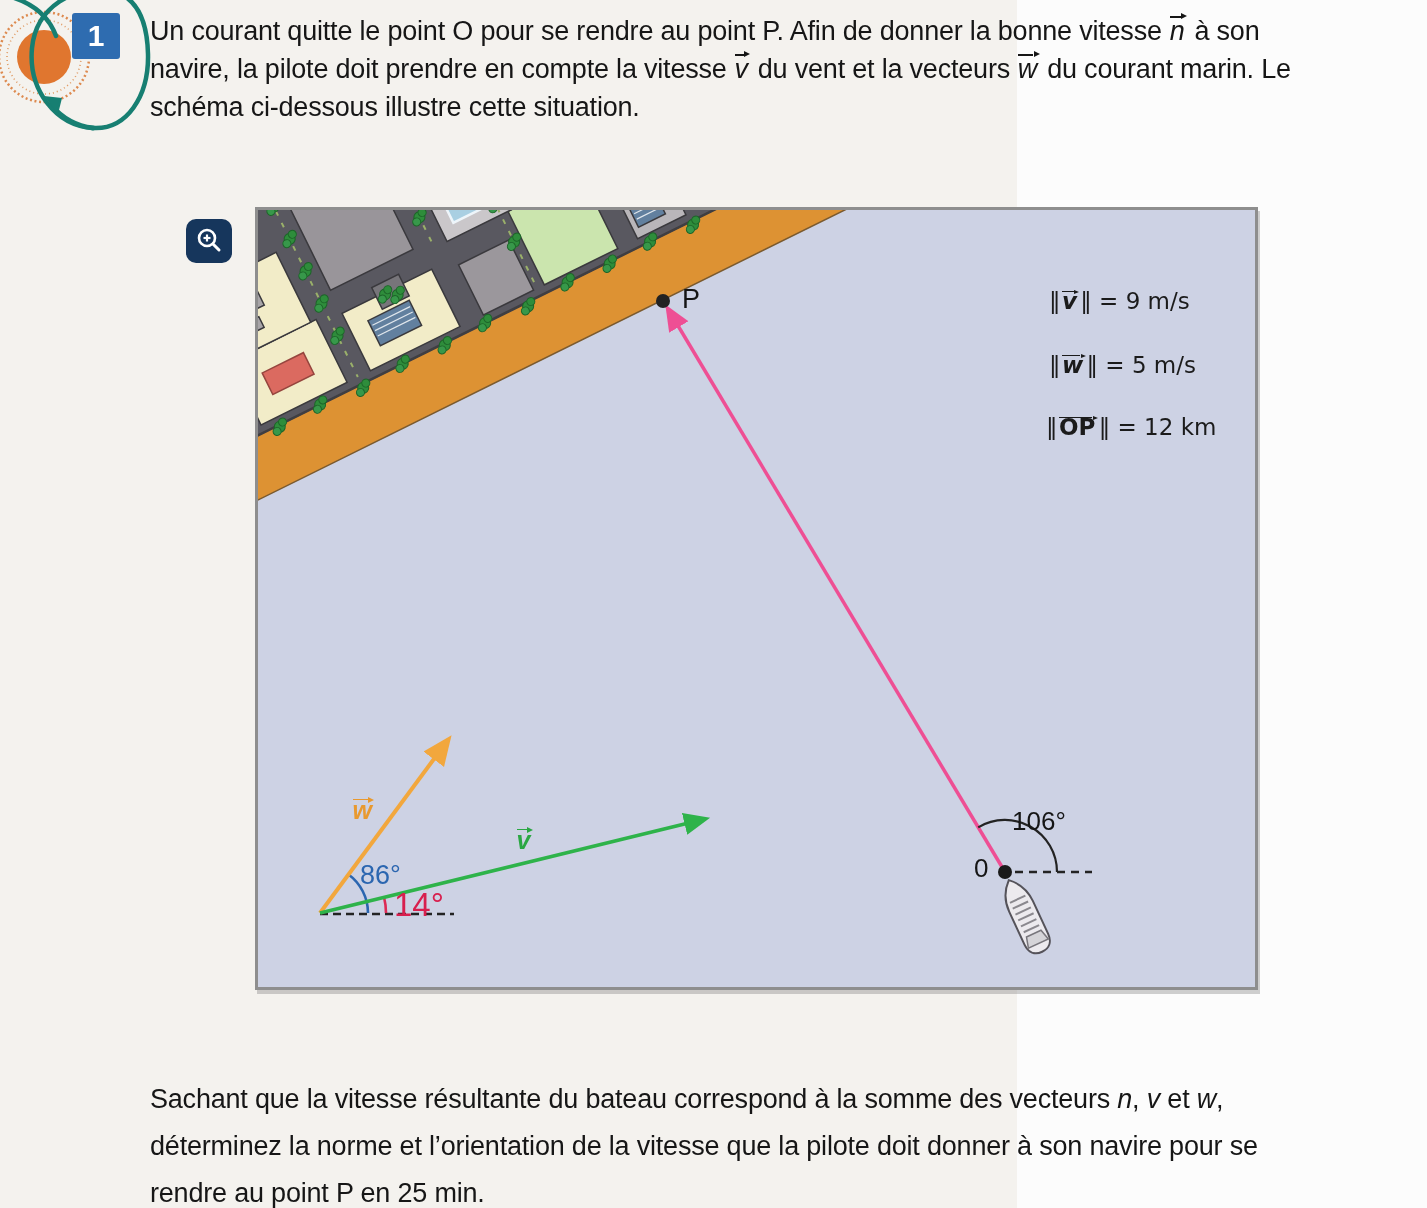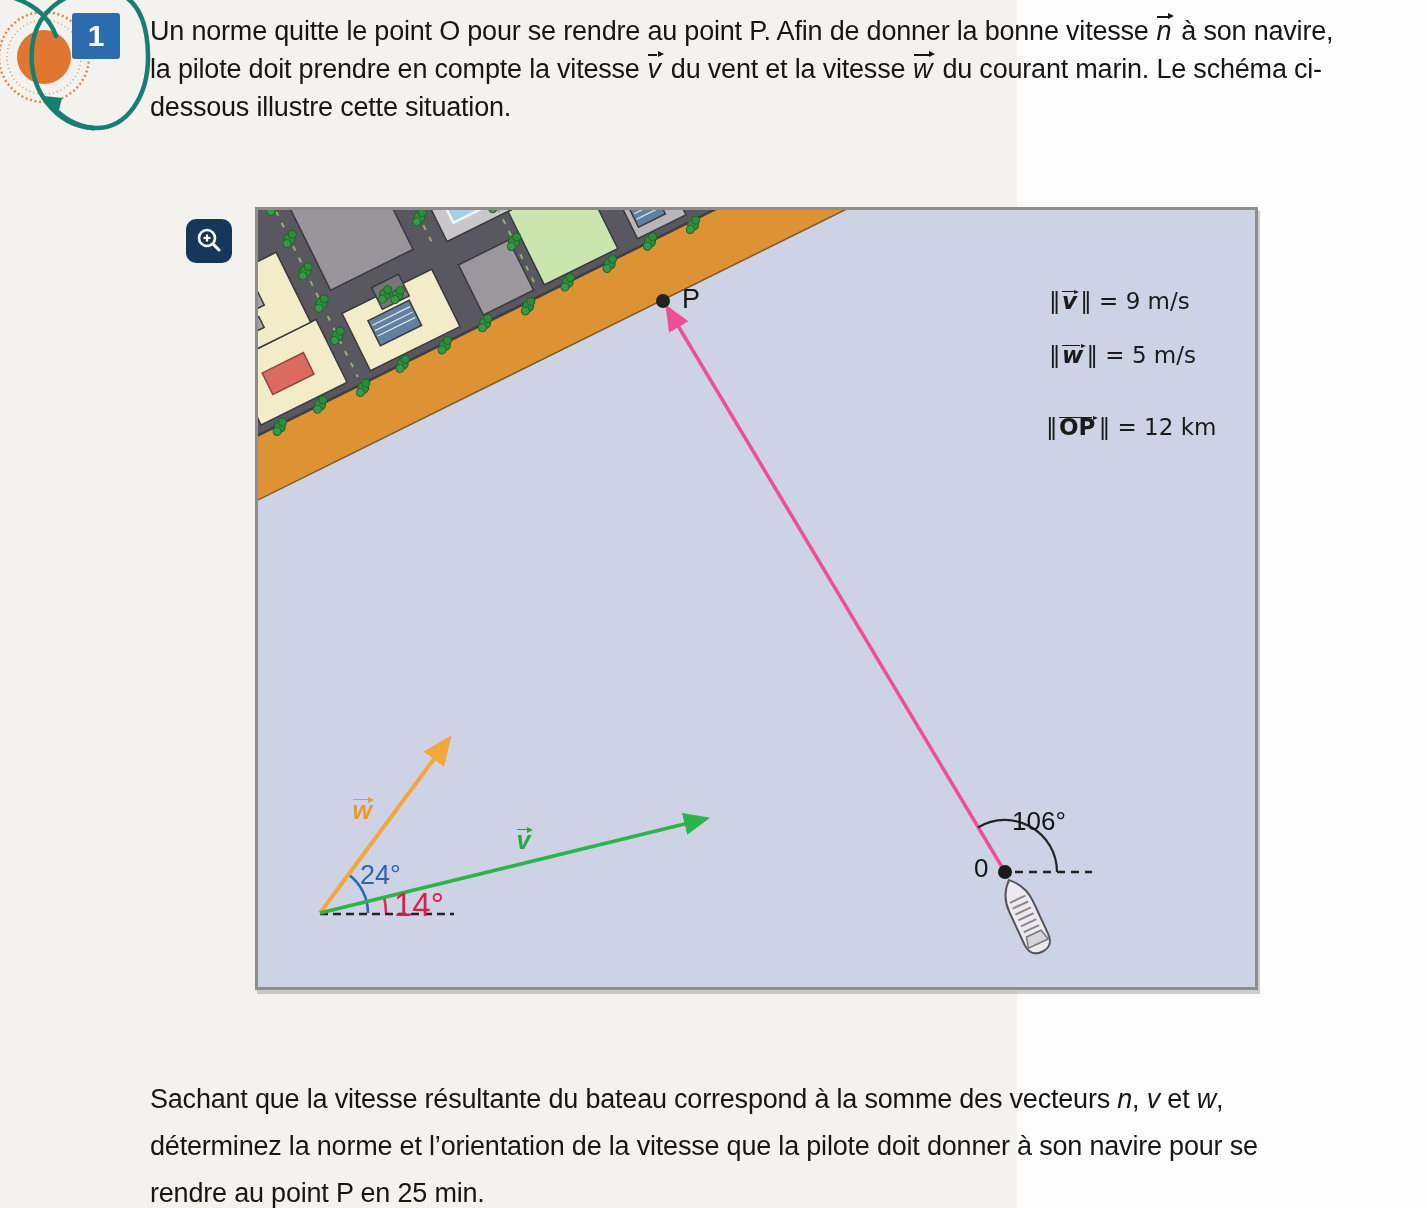--- a/index.html
+++ b/index.html
@@ -46,21 +46,21 @@
   <circle cx="50" cy="49" r="27" fill="#e0762f"></circle>
 </svg>
 <svg class="loop-svg" width="200" height="170">
   <path d="M 118 6 C 72 0 36 24 32 64 C 28 106 56 142 93 144 C 127 146 149 112 148 70 C 147 30 132 10 108 6" fill="none" stroke="#177f72" stroke-width="4.5" stroke-linecap="round"></path>
   <path d="M 8 12 C 30 18 48 30 56 52" fill="none" stroke="#177f72" stroke-width="4.5" stroke-linecap="round"></path>
   <path d="M 93 144 C 76 142 62 134 51 121" fill="none" stroke="#177f72" stroke-width="5" stroke-linecap="round"></path>
   <polygon points="44,112 58,130 62,114" fill="#177f72"></polygon>
 </svg>
 <div class="badge">1</div>
 
-<div class="para" id="intro"><span>Un norme quitte le point O pour se rendre au point P. Afin de donner la bonne vitesse </span><span class="vec">n</span><span> à son navire, la pilote doit prendre en compte la vitesse </span><span class="vec">v</span><span> du vent et la vitesse </span><span class="vec">w</span><span> du courant marin. Le schéma ci-dessous illustre cette situation.</span></div>
+<div class="para" id="intro"><span>Un courant quitte le point O pour se rendre au point P. Afin de donner la bonne vitesse </span><span class="vec">n</span><span> à son navire, la pilote doit prendre en compte la vitesse </span><span class="vec">v</span><span> du vent et la vecteurs </span><span class="vec">w</span><span> du courant marin. Le schéma ci-dessous illustre cette situation.</span></div>
 
 <button class="zoom-btn">
   <svg width="30" height="30" viewBox="0 0 30 30">
     <circle cx="13" cy="12" r="8" fill="none" stroke="#ffffff" stroke-width="2.6"></circle>
     <line x1="13" y1="8.5" x2="13" y2="15.5" stroke="#ffffff" stroke-width="2.2"></line>
     <line x1="9.5" y1="12" x2="16.5" y2="12" stroke="#ffffff" stroke-width="2.2"></line>
     <line x1="19" y1="18" x2="25" y2="24" stroke="#ffffff" stroke-width="3" stroke-linecap="round"></line>
   </svg>
 </button>
 
@@ -221,31 +221,31 @@
       <path d="M 90.2 664.2 A 48 48 0 0 1 110 703" fill="none" stroke="#2b66b0" stroke-width="2.6"></path>
       <path d="M 126 687 A 66 66 0 0 1 128 703" fill="none" stroke="#dd2a55" stroke-width="2.6"></path>
       <line x1="62" y1="703" x2="190" y2="530" stroke="#f2a73d" stroke-width="4" marker-end="url(#ah-orange)"></line>
       <line x1="62" y1="703" x2="447" y2="609" stroke="#2eb34a" stroke-width="3.5" marker-end="url(#ah-green)"></line>
     </g>
   </svg>
 
   <div class="dlabel" style="left:424px;top:74px;font-size:27px;">P</div>
   <div class="dlabel" style="left:716px;top:643px;font-size:26px;">0</div>
   <div class="dlabel" style="left:754px;top:596px;font-size:26px;">106°</div>
-  <div class="dlabel" style="left:102px;top:650px;font-size:27px;color:#2b66b0;">24°</div>
+  <div class="dlabel" style="left:102px;top:650px;font-size:27px;color:#2b66b0;">86°</div>
   <div class="dlabel" style="left:136px;top:676px;font-size:33px;color:#d81f4e;">14°</div>
   <div class="dlabel" style="left:94px;top:586px;font-size:25px;color:#e8992f;font-weight:bold;">
     <span class="vec">w</span></div>
   <div class="dlabel" style="left:258px;top:616px;font-size:25px;color:#2aa743;font-weight:bold;">
     <span class="vec">v</span></div>
 
   <div class="meas" style="left:791px;top:78px;">
     <span>‖</span><span class="vec">v</span><span>‖ = 9 m/s</span>
   </div>
-  <div class="meas" style="left:791px;top:132px;">
+  <div class="meas" style="left:791px;top:142px;">
     <span>‖</span><span class="vec">w</span><span>‖ = 5 m/s</span>
   </div>
   <div class="meas" style="left:788px;top:204px;text-align:center;">
     <span>‖</span><span class="vec roman">OP</span><span>‖ = 12 km</span>
   </div>
 </div>
 
 <div class="para" id="closing"><span>Sachant que la vitesse résultante du bateau correspond à la somme des vecteurs </span><span class="it">n</span><span>, </span><span class="it">v</span><span> et </span><span class="it">w</span><span>, déterminez la norme et l’orientation de la vitesse que la pilote doit donner à son navire pour se rendre au point P en 25 min.</span></div>
 
 </div>

